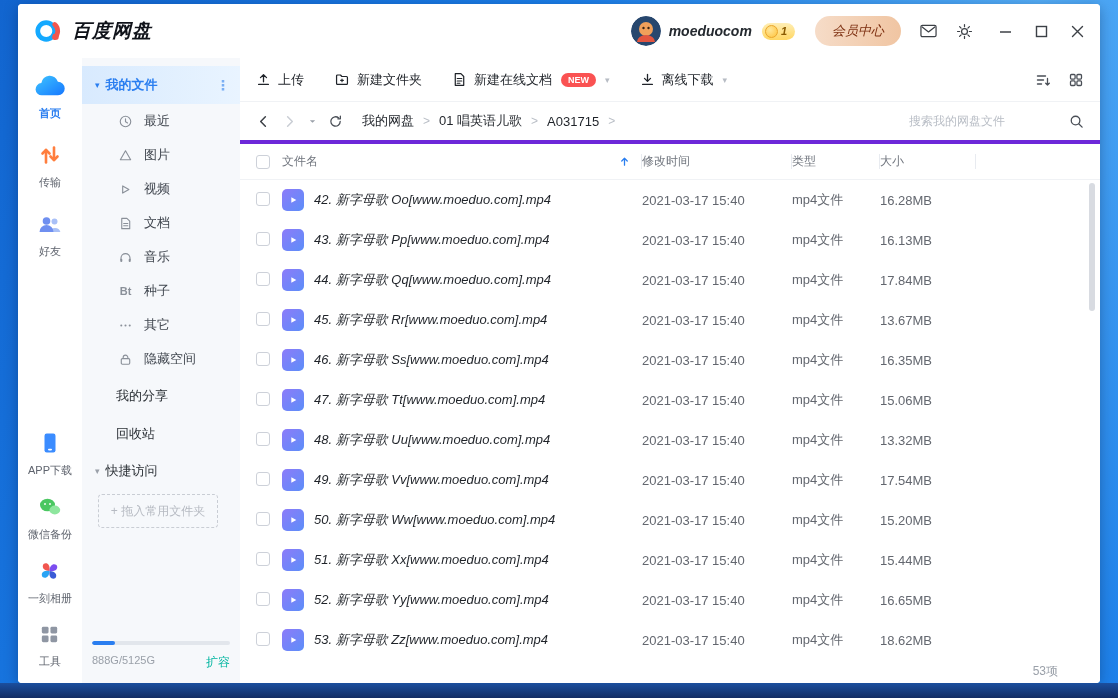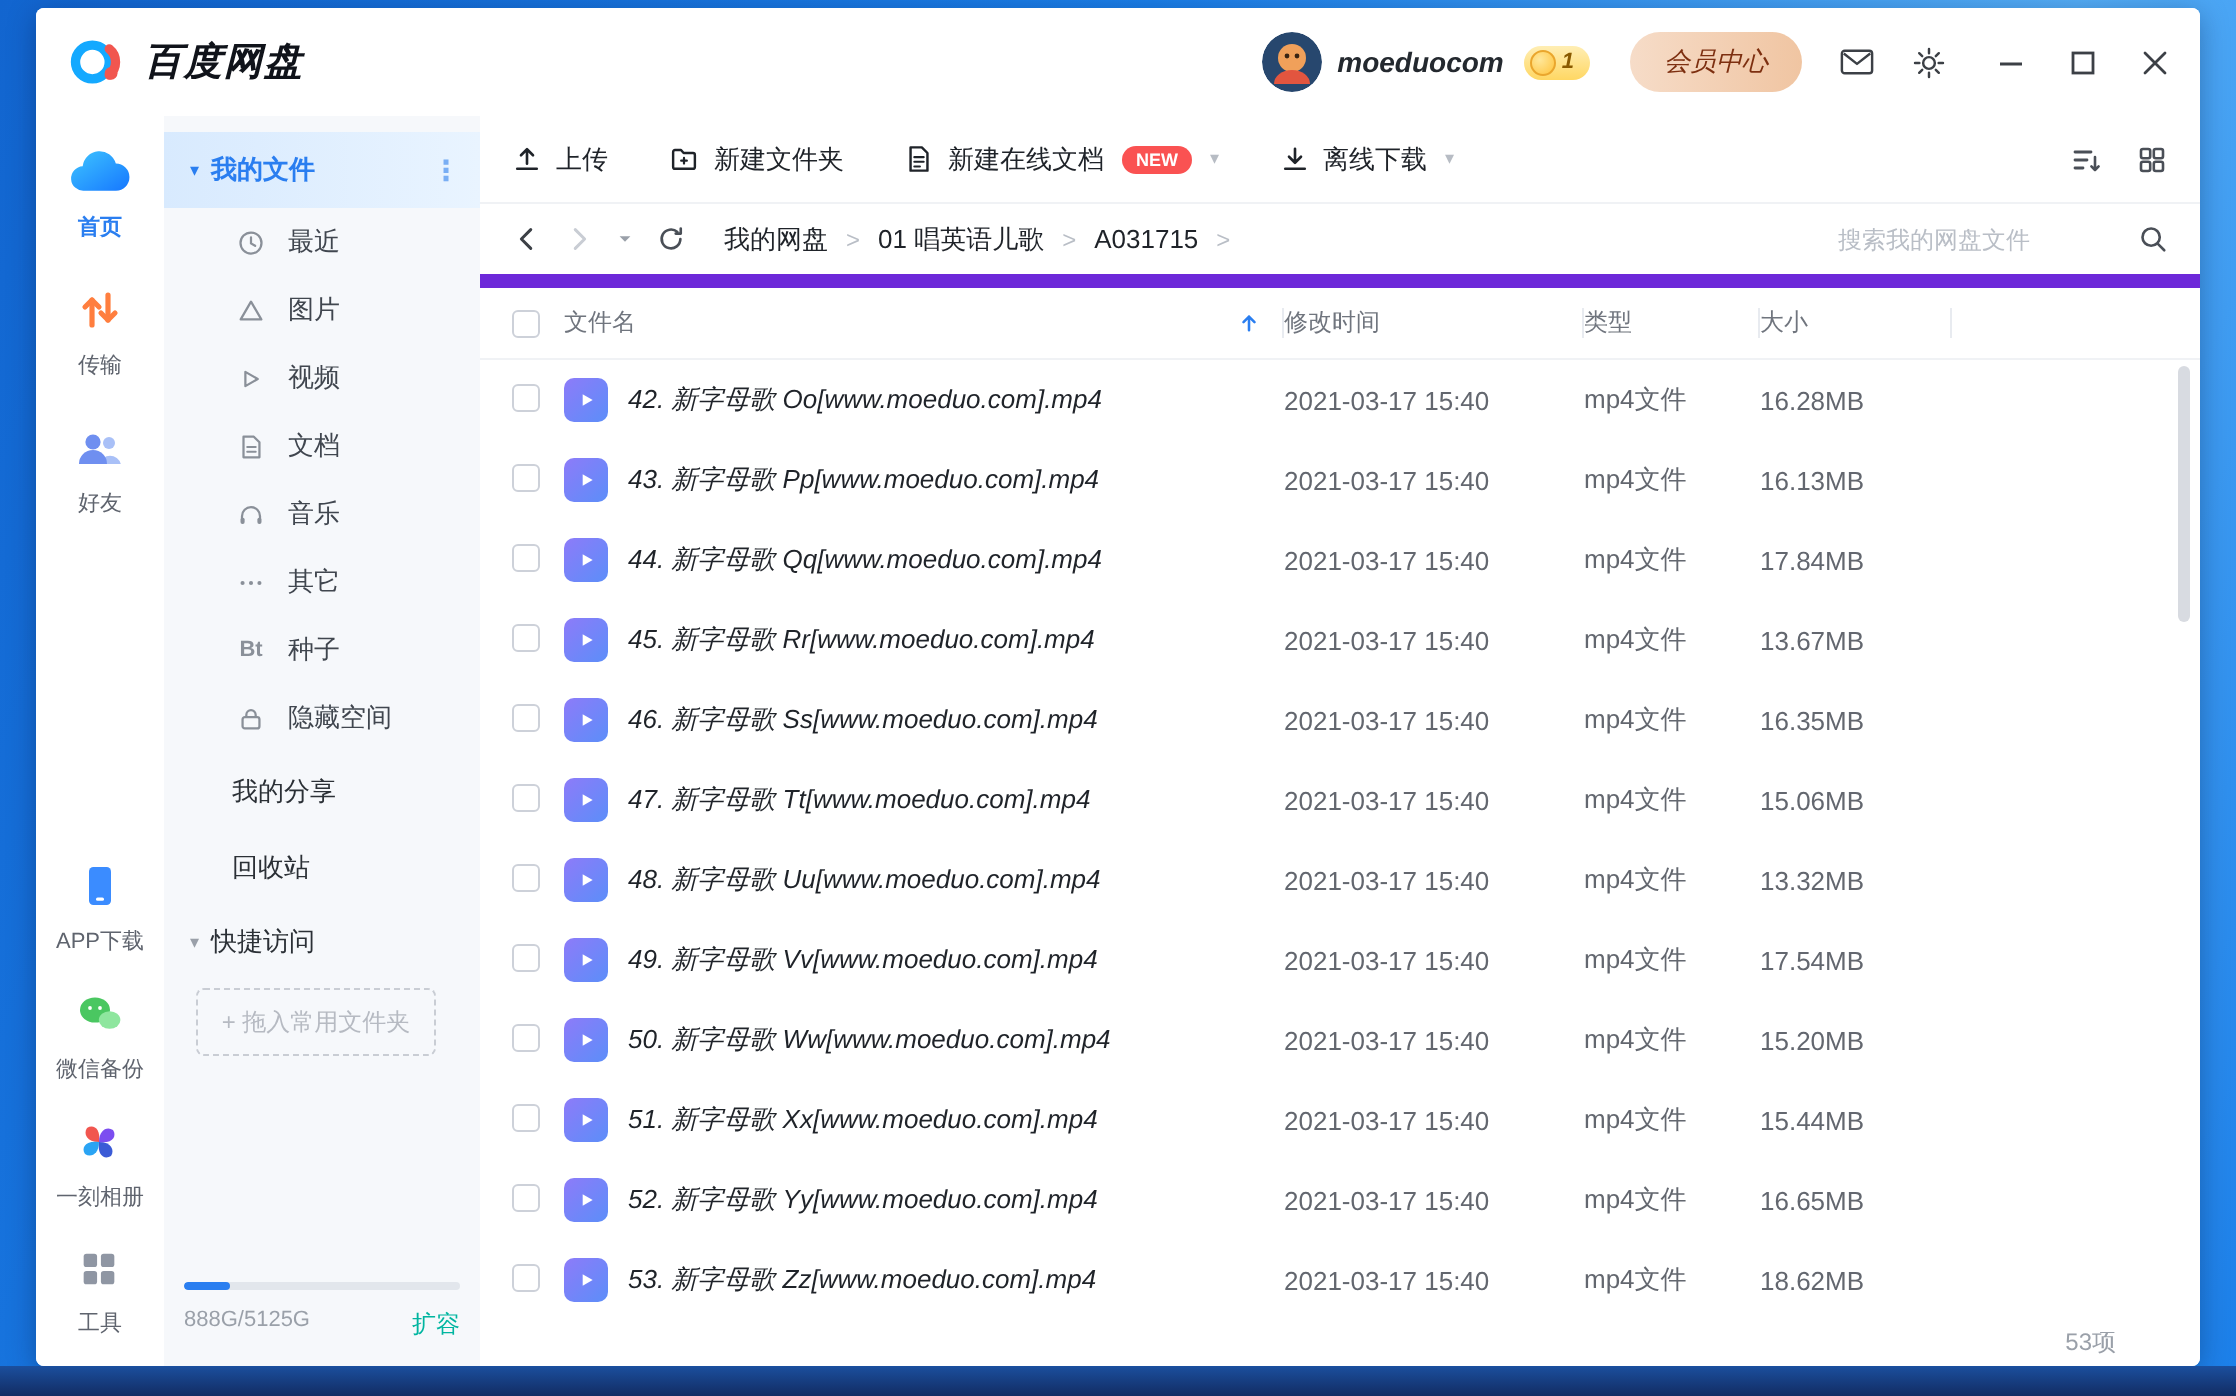--- a/index.html
+++ b/index.html
@@ -68,26 +68,26 @@
 
   
   .main { flex:1; min-width:0; display:flex; flex-direction:column; background:#fff; position:relative; }
   .toolbar { flex:0 0 44px; display:flex; align-items:center; padding:0 16px; gap:30px; border-bottom:1px solid #f0f2f5; }
   .tb-btn { display:flex; align-items:center; gap:7px; font-size:13px; color:#1f2329; cursor:pointer; white-space:nowrap; }
   .new-pill { background:#fa5252; color:#fff; font-size:9px; font-weight:bold; padding:2px 7px; border-radius:8px; margin-left:2px; }
   .mini-caret { font-size:9px; color:#b7bcc4; margin-left:2px; }
   .toolbar-right { margin-left:auto; display:flex; align-items:center; gap:17px; color:#4a4f57; }
   .toolbar-right span { display:flex; cursor:pointer; }
 
-  .crumbbar { flex:0 0 42px; display:flex; align-items:center; padding:0 16px; gap:11px; border-bottom:7px solid #6d28d9; }
+  .crumbbar { flex:0 0 42px; display:flex; align-items:center; padding:0 16px; gap:11px; border-bottom:4px solid #6d28d9; }
   .nav-ic { display:flex; align-items:center; cursor:pointer; }
   .crumbs { display:flex; align-items:center; gap:9px; font-size:13px; color:#1f2329; margin-left:8px; }
   .crumb { cursor:pointer; white-space:nowrap; }
   .crumb-sep { color:#b9bec6; font-size:12px; }
-  .search-box { margin-left:auto; display:flex; align-items:flex-end; }
+  .search-box { margin-left:auto; display:flex; align-items:center; gap:10px; }
   .search-box input { border:none; outline:none; font-size:12px; color:#333; width:150px; background:transparent; }
   .search-box input::placeholder { color:#b9bec6; }
 
   .grid-cols { display:grid; grid-template-columns:26px 360px 150px 88px 96px 1fr; align-items:center; padding-left:16px; }
   .table-head { flex:0 0 36px; height:36px; border-bottom:1px solid #f0f2f5; color:#70757e; font-size:12px; }
   .th { position:relative; height:100%; display:flex; align-items:center; }
   .th.sep::after { content:""; position:absolute; right:0; top:10px; bottom:10px; width:1px; background:#e8ebf0; }
   .th-name { justify-content:space-between; padding-right:12px; }
   .cb { width:14px; height:14px; border:1px solid #cdd1d9; border-radius:3px; background:#fff; display:inline-block; cursor:pointer; }
 
@@ -312,35 +312,35 @@
             <svg width="15" height="15" viewBox="0 0 16 16">
                 <path d="M3.2 10V8.6a4.8 4.8 0 0 1 9.6 0V10" fill="none" stroke="currentColor" stroke-width="1.2" stroke-linecap="round"></path>
                 <rect x="2.4" y="9.4" width="2.2" height="3.4" rx="1" fill="currentColor"></rect>
                 <rect x="11.4" y="9.4" width="2.2" height="3.4" rx="1" fill="currentColor"></rect>
               </svg>
           </span>
           <span>音乐</span>
         </div>
         <div class="fn-item">
           <span class="fn-ic">
+              <span class="bt-txt">Bt</span>
+            </span>
+          <span>种子</span>
+        </div>
+        <div class="fn-item">
+          <span class="fn-ic">
             <svg width="15" height="15" viewBox="0 0 16 16">
                 <g fill="currentColor">
                   <circle cx="3.5" cy="8" r="1.1"></circle>
                   <circle cx="8" cy="8" r="1.1"></circle>
                   <circle cx="12.5" cy="8" r="1.1"></circle>
                 </g>
               </svg>
           </span>
           <span>其它</span>
-        </div>
-        <div class="fn-item">
-          <span class="fn-ic">
-              <span class="bt-txt">Bt</span>
-            </span>
-          <span>种子</span>
         </div>
         <div class="fn-item">
           <span class="fn-ic">
             <svg width="15" height="15" viewBox="0 0 16 16">
                 <rect x="3.5" y="7" width="9" height="6" rx="1.2" fill="none" stroke="currentColor" stroke-width="1.2"></rect>
                 <path d="M5.5 7V5.8a2.5 2.5 0 0 1 5 0V7" fill="none" stroke="currentColor" stroke-width="1.2"></path>
               </svg>
           </span>
           <span>隐藏空间</span>
         </div>

